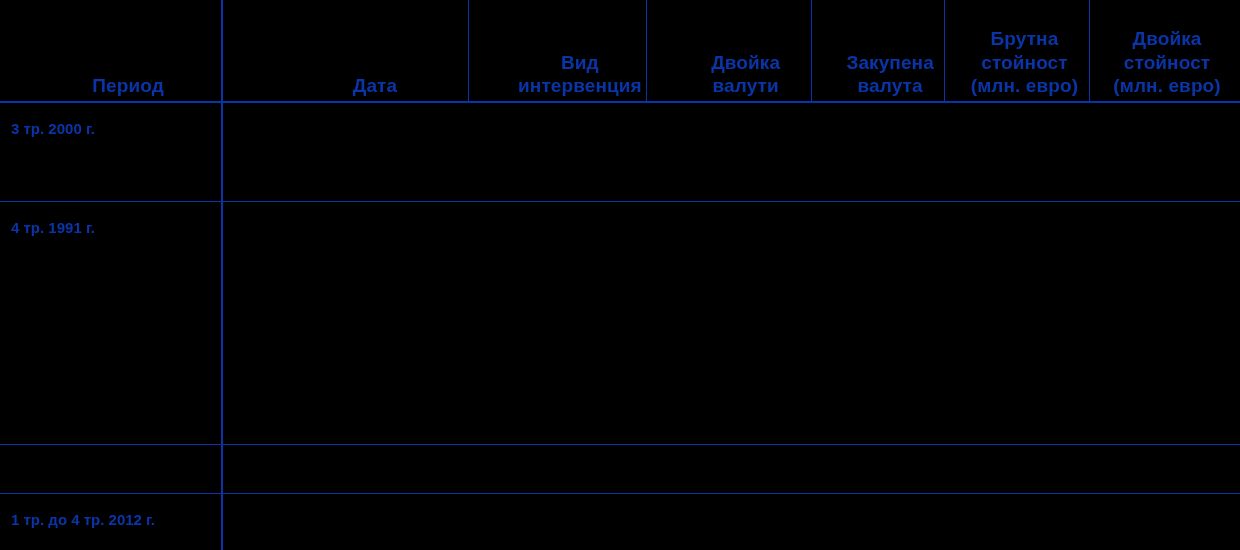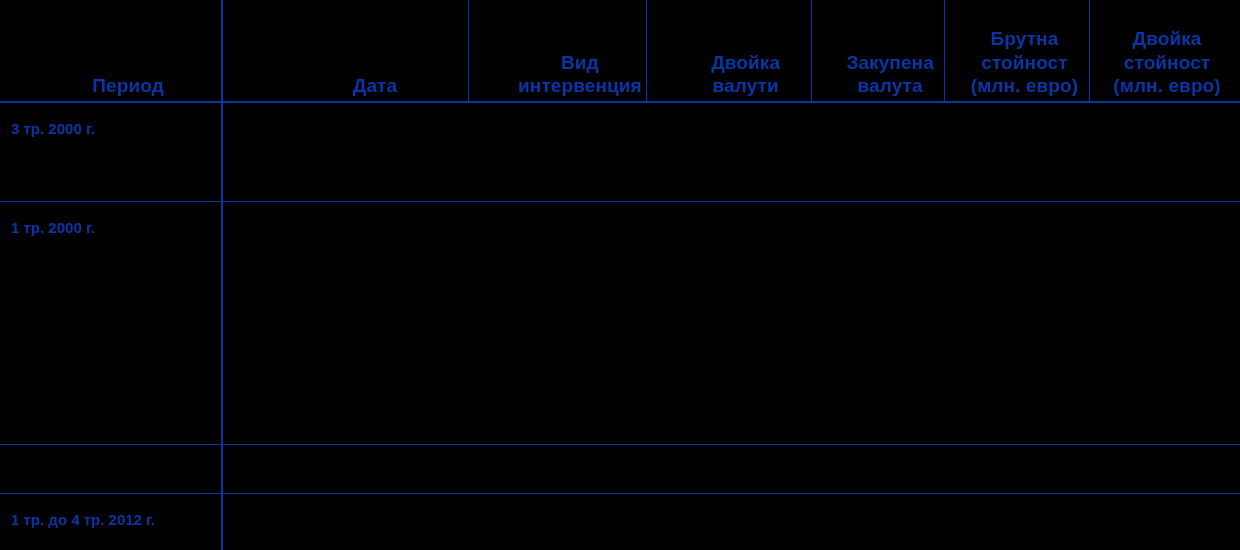--- a/index.html
+++ b/index.html
@@ -152,21 +152,21 @@
       <div class="td td-period col-1">3 тр. 2000 г.</div>
       <div class="td td-empty col-2"></div>
       <div class="td td-empty col-3"></div>
       <div class="td td-empty col-4"></div>
       <div class="td td-empty col-5"></div>
       <div class="td td-empty col-6"></div>
       <div class="td td-empty col-7"></div>
     </div>
 
     <div class="trow row-h2">
-      <div class="td td-period col-1">1 тр. 2000 г.</div>
+      <div class="td td-period col-1">4 тр. 1991 г.</div>
       <div class="td td-empty col-2"></div>
       <div class="td td-empty col-3"></div>
       <div class="td td-empty col-4"></div>
       <div class="td td-empty col-5"></div>
       <div class="td td-empty col-6"></div>
       <div class="td td-empty col-7"></div>
     </div>
 
     <div class="trow row-h3">
       <div class="td td-empty col-2"></div>

